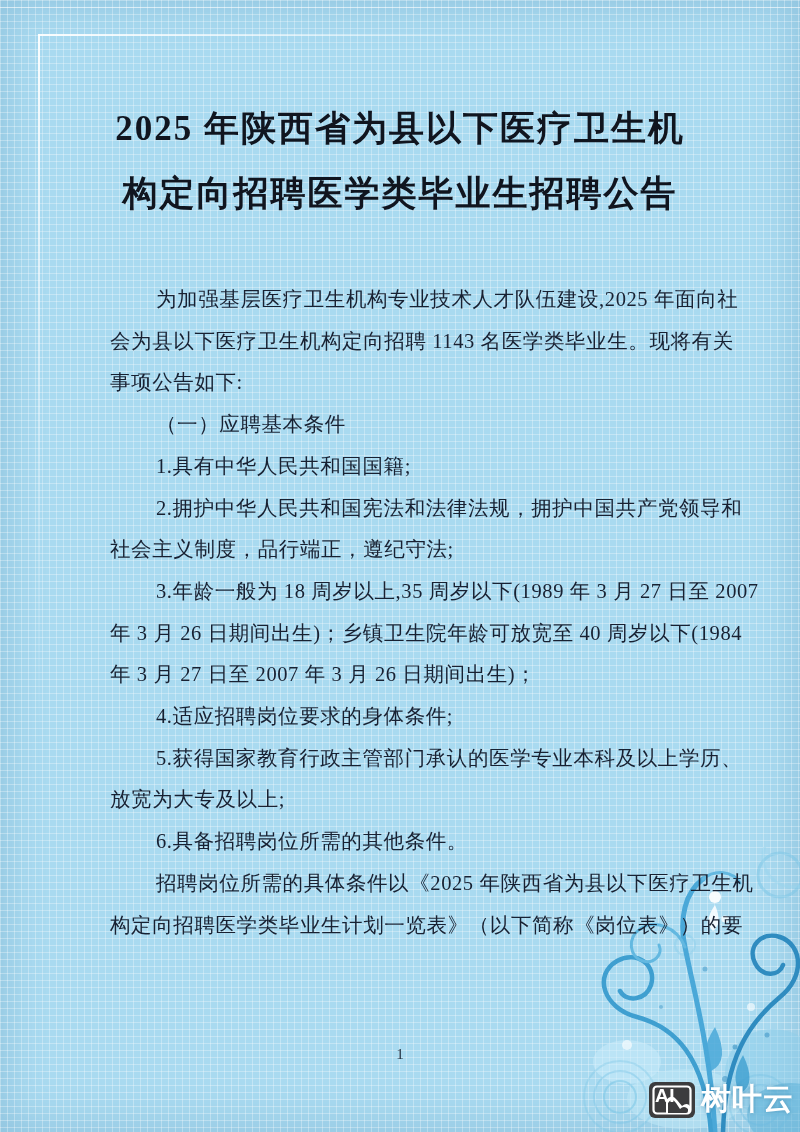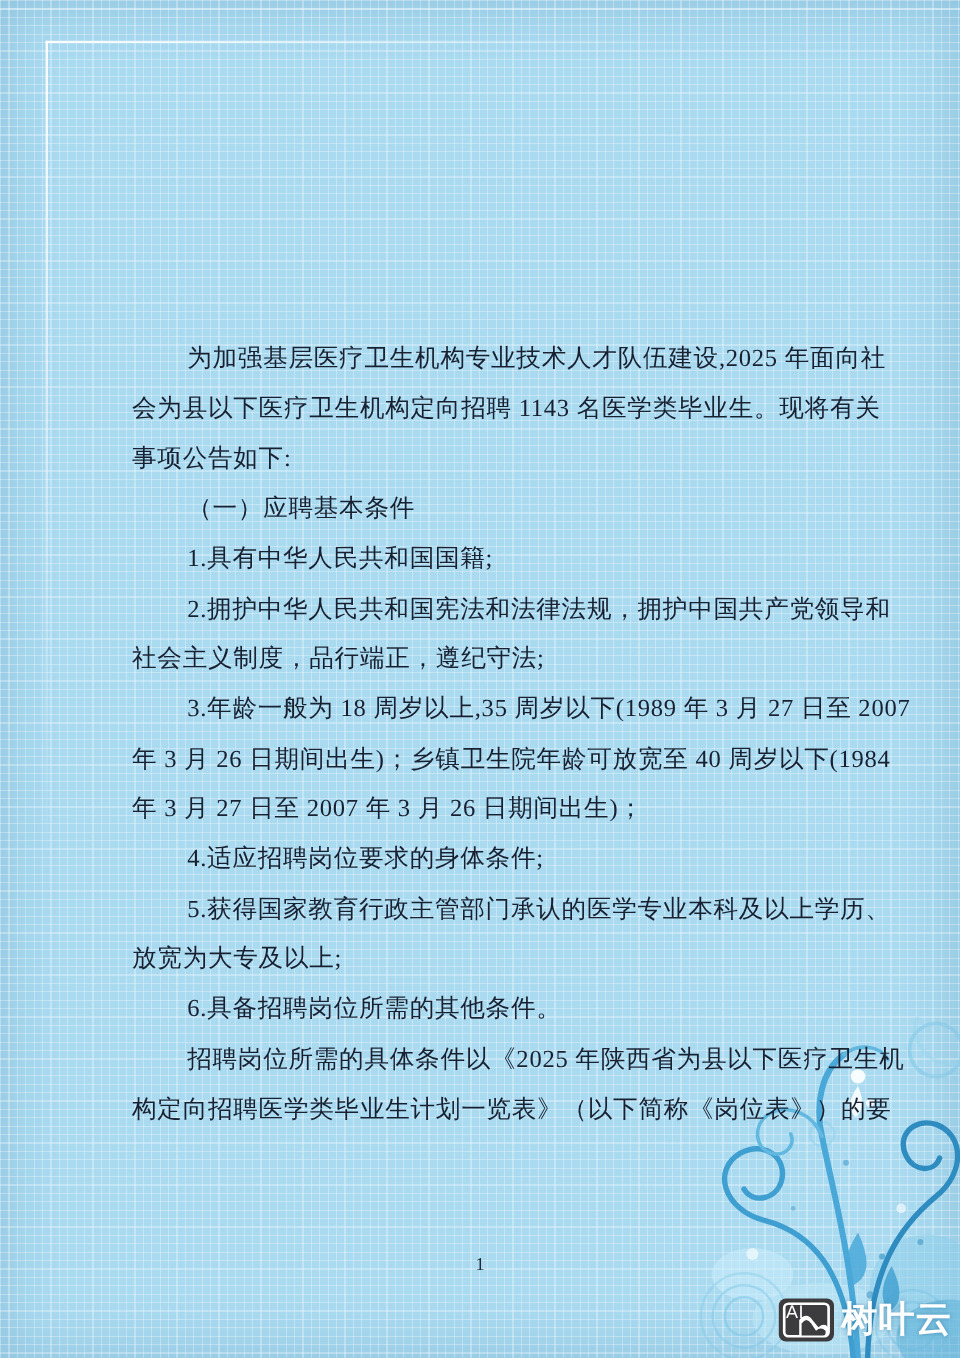--- a/index.html
+++ b/index.html
@@ -73,21 +73,21 @@
   .wm-icon{
     position:relative;width:46px;height:36px;
     background:var(--watermark-icon-bg);
     border-radius:6px;
     flex:0 0 auto;
   }
   .wm-icon svg{position:absolute;inset:0;}
   .wm-ai{
     position:absolute;top:3px;left:6px;
     font-family:"Liberation Sans","DejaVu Sans",sans-serif;
-    font-weight:normal;font-size:15px;color:#fff;
+    font-weight:bold;font-size:19px;color:#fff;
     letter-spacing:.5px;
   }
   .wm-text{
     color:var(--watermark-text);
     font-family:"Liberation Sans","DejaVu Sans",sans-serif;
     font-weight:bold;font-size:30px;
     text-shadow:0 0 4px rgba(40,110,150,.55);
     letter-spacing:1px;
   }
 </style>
@@ -126,20 +126,24 @@
     <circle cx="160" cy="72" r="3.5" fill="#ffffff" opacity="0.8"></circle>
     <circle cx="62" cy="198" r="5" fill="#ffffff" opacity="0.6"></circle>
     <circle cx="186" cy="160" r="4" fill="#ffffff" opacity="0.6"></circle>
     <circle cx="170" cy="200" r="2.5" fill="#2f8cc0" opacity="0.55"></circle>
     <circle cx="160" cy="232" r="3" fill="#2f8cc0" opacity="0.5"></circle>
     <circle cx="202" cy="188" r="2.5" fill="#2f8cc0" opacity="0.5"></circle>
     <circle cx="140" cy="122" r="2.5" fill="#2f8cc0" opacity="0.45"></circle>
     <circle cx="96" cy="160" r="2" fill="#2f8cc0" opacity="0.4"></circle>
   </svg>
 
+  <h1 class="title">
+    <span>2025 年陕西省为县以下医疗卫生机</span><br>
+    <span>构定向招聘医学类毕业生招聘公告</span>
+  </h1>
 
   <div class="body-text">
       <div class="line indent">为加强基层医疗卫生机构专业技术人才队伍建设,2025 年面向社</div>
       <div class="line">会为县以下医疗卫生机构定向招聘 1143 名医学类毕业生。现将有关</div>
       <div class="line">事项公告如下:</div>
       <div class="line indent">（一）应聘基本条件</div>
       <div class="line indent">1.具有中华人民共和国国籍;</div>
       <div class="line indent">2.拥护中华人民共和国宪法和法律法规，拥护中国共产党领导和</div>
       <div class="line">社会主义制度，品行端正，遵纪守法;</div>
       <div class="line indent">3.年龄一般为 18 周岁以上,35 周岁以下(1989 年 3 月 27 日至 2007</div>

